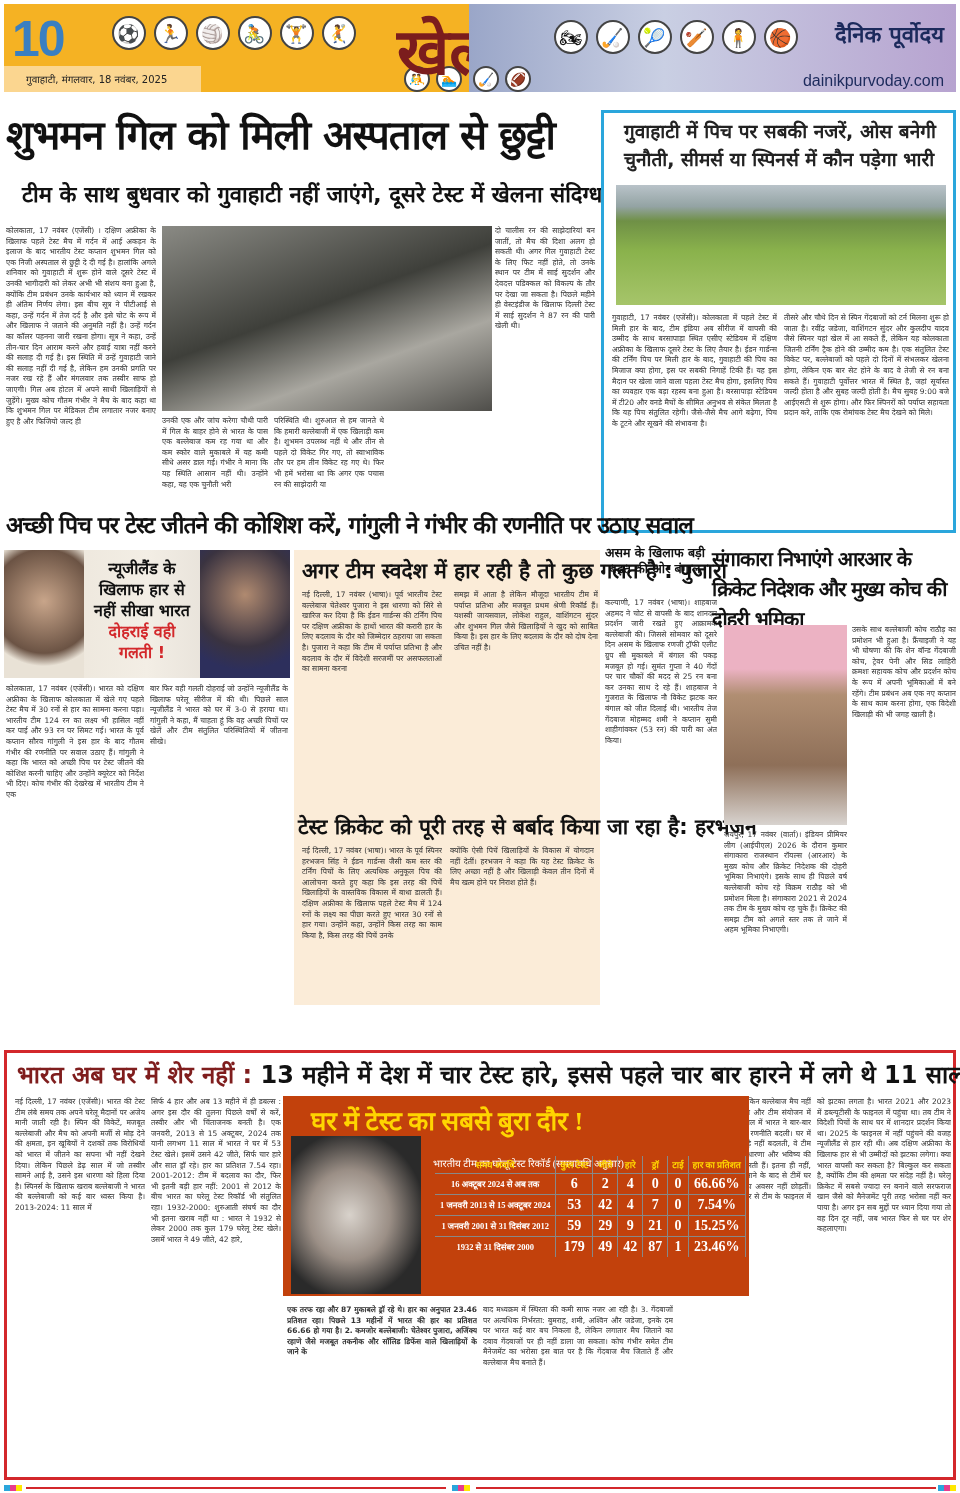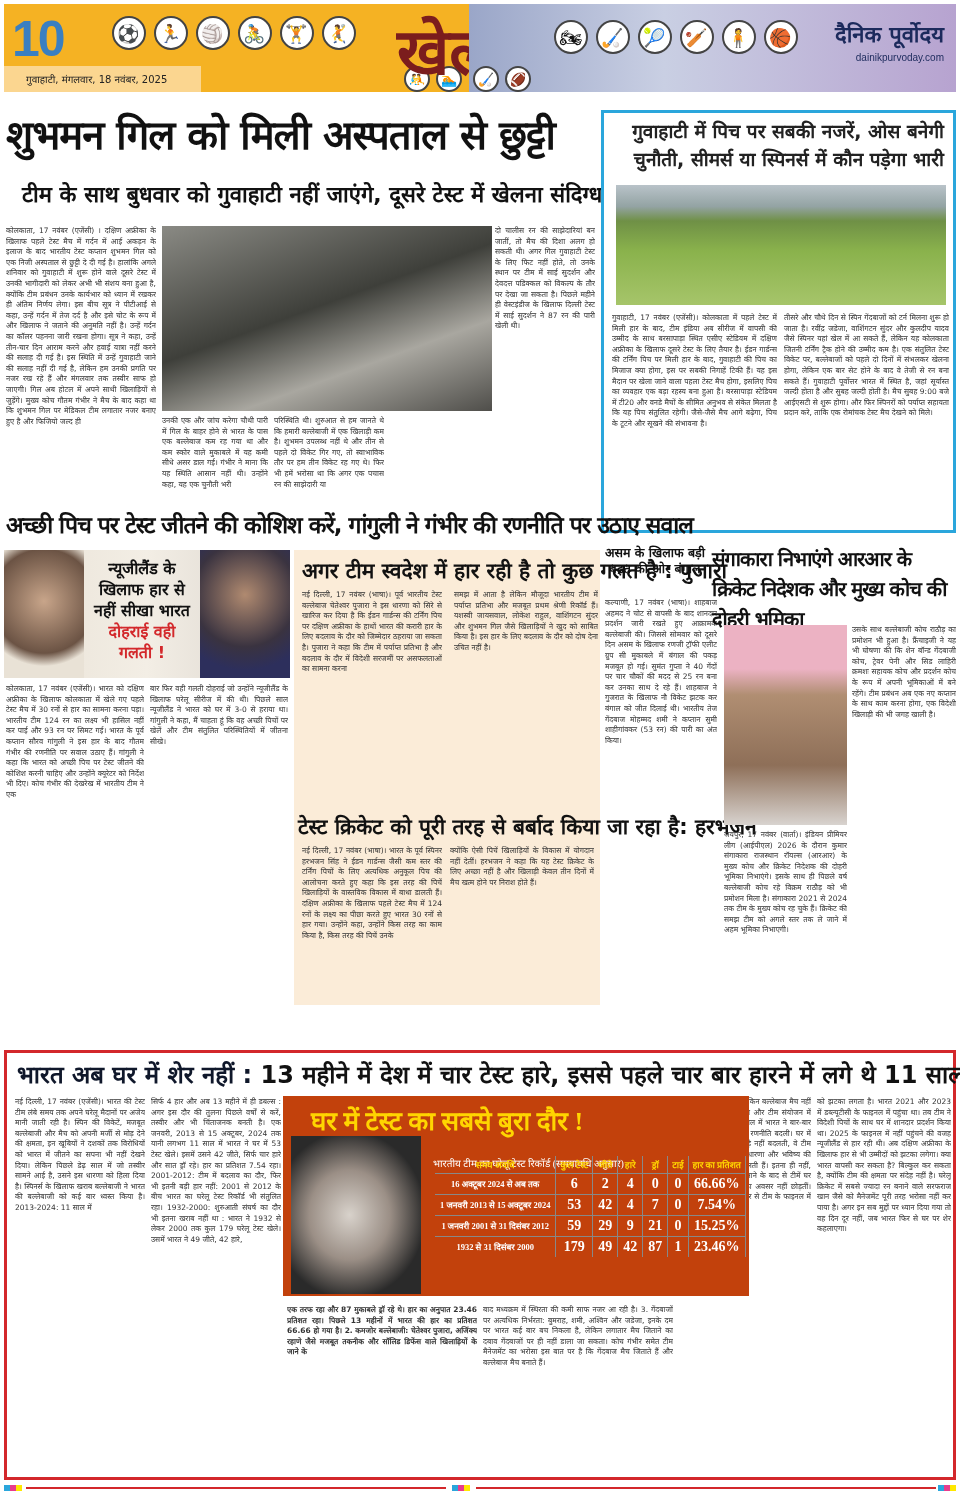--- a/index.html
+++ b/index.html
@@ -8,43 +8,43 @@
   .mh-left { width: 465px; height: 88px; background: #f5b223; position: relative; }
   .page-num { position: absolute; left: 8px; top: 6px; font-family: "Liberation Sans", sans-serif; font-weight: bold; font-size: 50px; color: #3a7fc0; letter-spacing: -2px; }
   .dateline { position: absolute; left: 0; top: 62px; width: 197px; height: 26px; background: #fbd690; font-size: 10px; padding: 6px 0 0 22px; color: #222; }
   .icons-row { position: absolute; left: 108px; top: 12px; display: flex; gap: 8px; }
   .sport-icon { width: 34px; height: 34px; border-radius: 50%; background: #fff; border: 2px solid #444; display: flex; align-items: center; justify-content: center; font-size: 18px; }
   .brand-khel { position: absolute; left: 393px; top: 2px; font-size: 64px; font-weight: bold; color: #7b1d1d; font-family: "DejaVu Serif", serif; }
   .mh-right { width: 487px; height: 88px; background: linear-gradient(90deg,#9aa6c8,#c9cfe3 40%,#b7a3d0 100%); position: relative; }
   .icons-row2 { position: absolute; left: 85px; top: 16px; display: flex; gap: 8px; }
   .bottom-icons { position: absolute; top: 62px; display: flex; gap: 6px; }
   .paper-name { position: absolute; right: 12px; top: 14px; font-size: 22px; font-weight: bold; color: #1c2a5c; }
-  .paper-url { position: absolute; right: 12px; top: 48px; font-size: 10px; color: #1c2a5c; font-family: "Liberation Sans", sans-serif; }
+  .paper-url { position: absolute; right: 12px; top: 68px; font-size: 16px; color: #1c2a5c; font-family: "Liberation Sans", sans-serif; }
 
   .headline-big { position: absolute; left: 6px; top: 108px; width: 590px; font-size: 40px; font-weight: bold; letter-spacing: -1px; line-height: 54px; white-space: nowrap; }
   .subhead { position: absolute; left: 22px; top: 180px; width: 590px; font-size: 22px; line-height: 30px; white-space: nowrap; }
   .col-text { position: absolute; font-size: 7.5px; line-height: 10.6px; color: #333; text-align: justify; overflow: hidden; }
   .photo { position: absolute; background: #6b6b6b; overflow: hidden; }
   .photo-crowd { background: linear-gradient(160deg,#8a8a84,#3e3f3a 45%,#a9a7a0 70%,#4f4e4a); }
   .box-blue { position: absolute; left: 601px; top: 110px; width: 355px; height: 423px; border: 3px solid #2aa6dc; }
-  .box-title { position: absolute; left: 20px; top: 4px; font-size: 19px; line-height: 28px; font-weight: bold; color: #222; white-space: nowrap; text-align: right; }
+  .box-title { position: absolute; left: 20px; top: 4px; font-size: 19px; line-height: 28px; font-weight: bold; color: #222; white-space: nowrap; }
   .stadium { position: absolute; left: 12px; top: 72px; width: 330px; height: 120px; background: linear-gradient(180deg,#b9c3c9 0%,#93a3a3 18%,#6f9046 30%,#8ab24c 55%,#a6c56a 100%); }
   .hl2 { position: absolute; left: 6px; top: 508px; font-size: 23px; font-weight: bold; letter-spacing: -1px; white-space: nowrap; }
   .ganguly-img { position: absolute; left: 4px; top: 550px; width: 286px; height: 128px; background: linear-gradient(90deg,#e9e2d6,#f3eee5 50%,#d9d3cc); }
   .ganguly-text { position: absolute; left: 90px; top: 8px; text-align: center; font-weight: bold; font-size: 16px; line-height: 21px; }
   .ganguly-text .red { color: #d3282b; }
   .pujara-box { position: absolute; left: 294px; top: 550px; width: 306px; height: 455px; background: #fbecd8; }
   .pujara-title { position: absolute; left: 8px; top: 6px; font-size: 21px; white-space: nowrap; }
   .harbhajan-title { position: absolute; left: 4px; top: 262px; font-size: 21px; white-space: nowrap; }
   .assam-title { position: absolute; left: 605px; top: 545px; width: 100px; text-align: center; font-size: 12.5px; line-height: 16px; }
   .sanga-title { position: absolute; left: 712px; top: 544px; width: 245px; font-size: 20px; line-height: 30px; font-weight: bold; letter-spacing: -1px; white-space: nowrap; }
   .sanga-photo { position: absolute; left: 724px; top: 625px; width: 123px; height: 200px; background: linear-gradient(180deg,#ecb2c3 0%,#ecb2c3 22%,#b08e72 35%,#8e6f58 70%,#d8d3cf 100%); }
   .bottom-box { position: absolute; left: 4px; top: 1050px; width: 952px; height: 430px; border: 3px solid #d3282b; }
   .bottom-title { position: absolute; left: 10px; top: 4px; font-size: 24px; white-space: nowrap; }
-  .bottom-title .red { color: #0f172a; font-weight: bold; }
+  .bottom-title .red { color: #7f1d1d; font-weight: bold; }
   .infobox { position: absolute; left: 283px; top: 1096px; width: 466px; height: 200px; background: #c2410c; font-family: Liberation Serif, serif; }
   .infobox-title { position: absolute; left: 28px; top: 6px; color: #ffd500; font-size: 26px; font-weight: bold; white-space: nowrap; }
   .infobox-sub { position: absolute; left: 150px; top: 44px; color: #fff; font-size: 10px; white-space: nowrap; margin-top: 16px; }
   .rec-table { position: absolute; left: 152px; top: 60px; border-collapse: collapse; }
   .rec-table th { color: #ffd500; font-size: 9px; padding: 2px 4px; border-right: 1px solid #888; white-space: nowrap; }
   .rec-table td { color: #fff; font-size: 14px; font-weight: bold; padding: 2px 5px; border-right: 1px solid #888; border-top: 1px solid #888; text-align: center; white-space: nowrap; }
   .rec-table td.period { font-size: 8.5px; line-height: 11px; }
   .coaches { position: absolute; left: 8px; top: 40px; width: 130px; height: 158px; background: radial-gradient(ellipse at 45% 50%,#d8d2cb 0%,#9b8f86 40%,#2a2a2a 75%); }
   .reg-marks { position: absolute; left: 0; top: 1485px; width: 960px; height: 6px; }
   .reg-line { position: absolute; top: 2px; height: 2px; background: #d3282b; }

